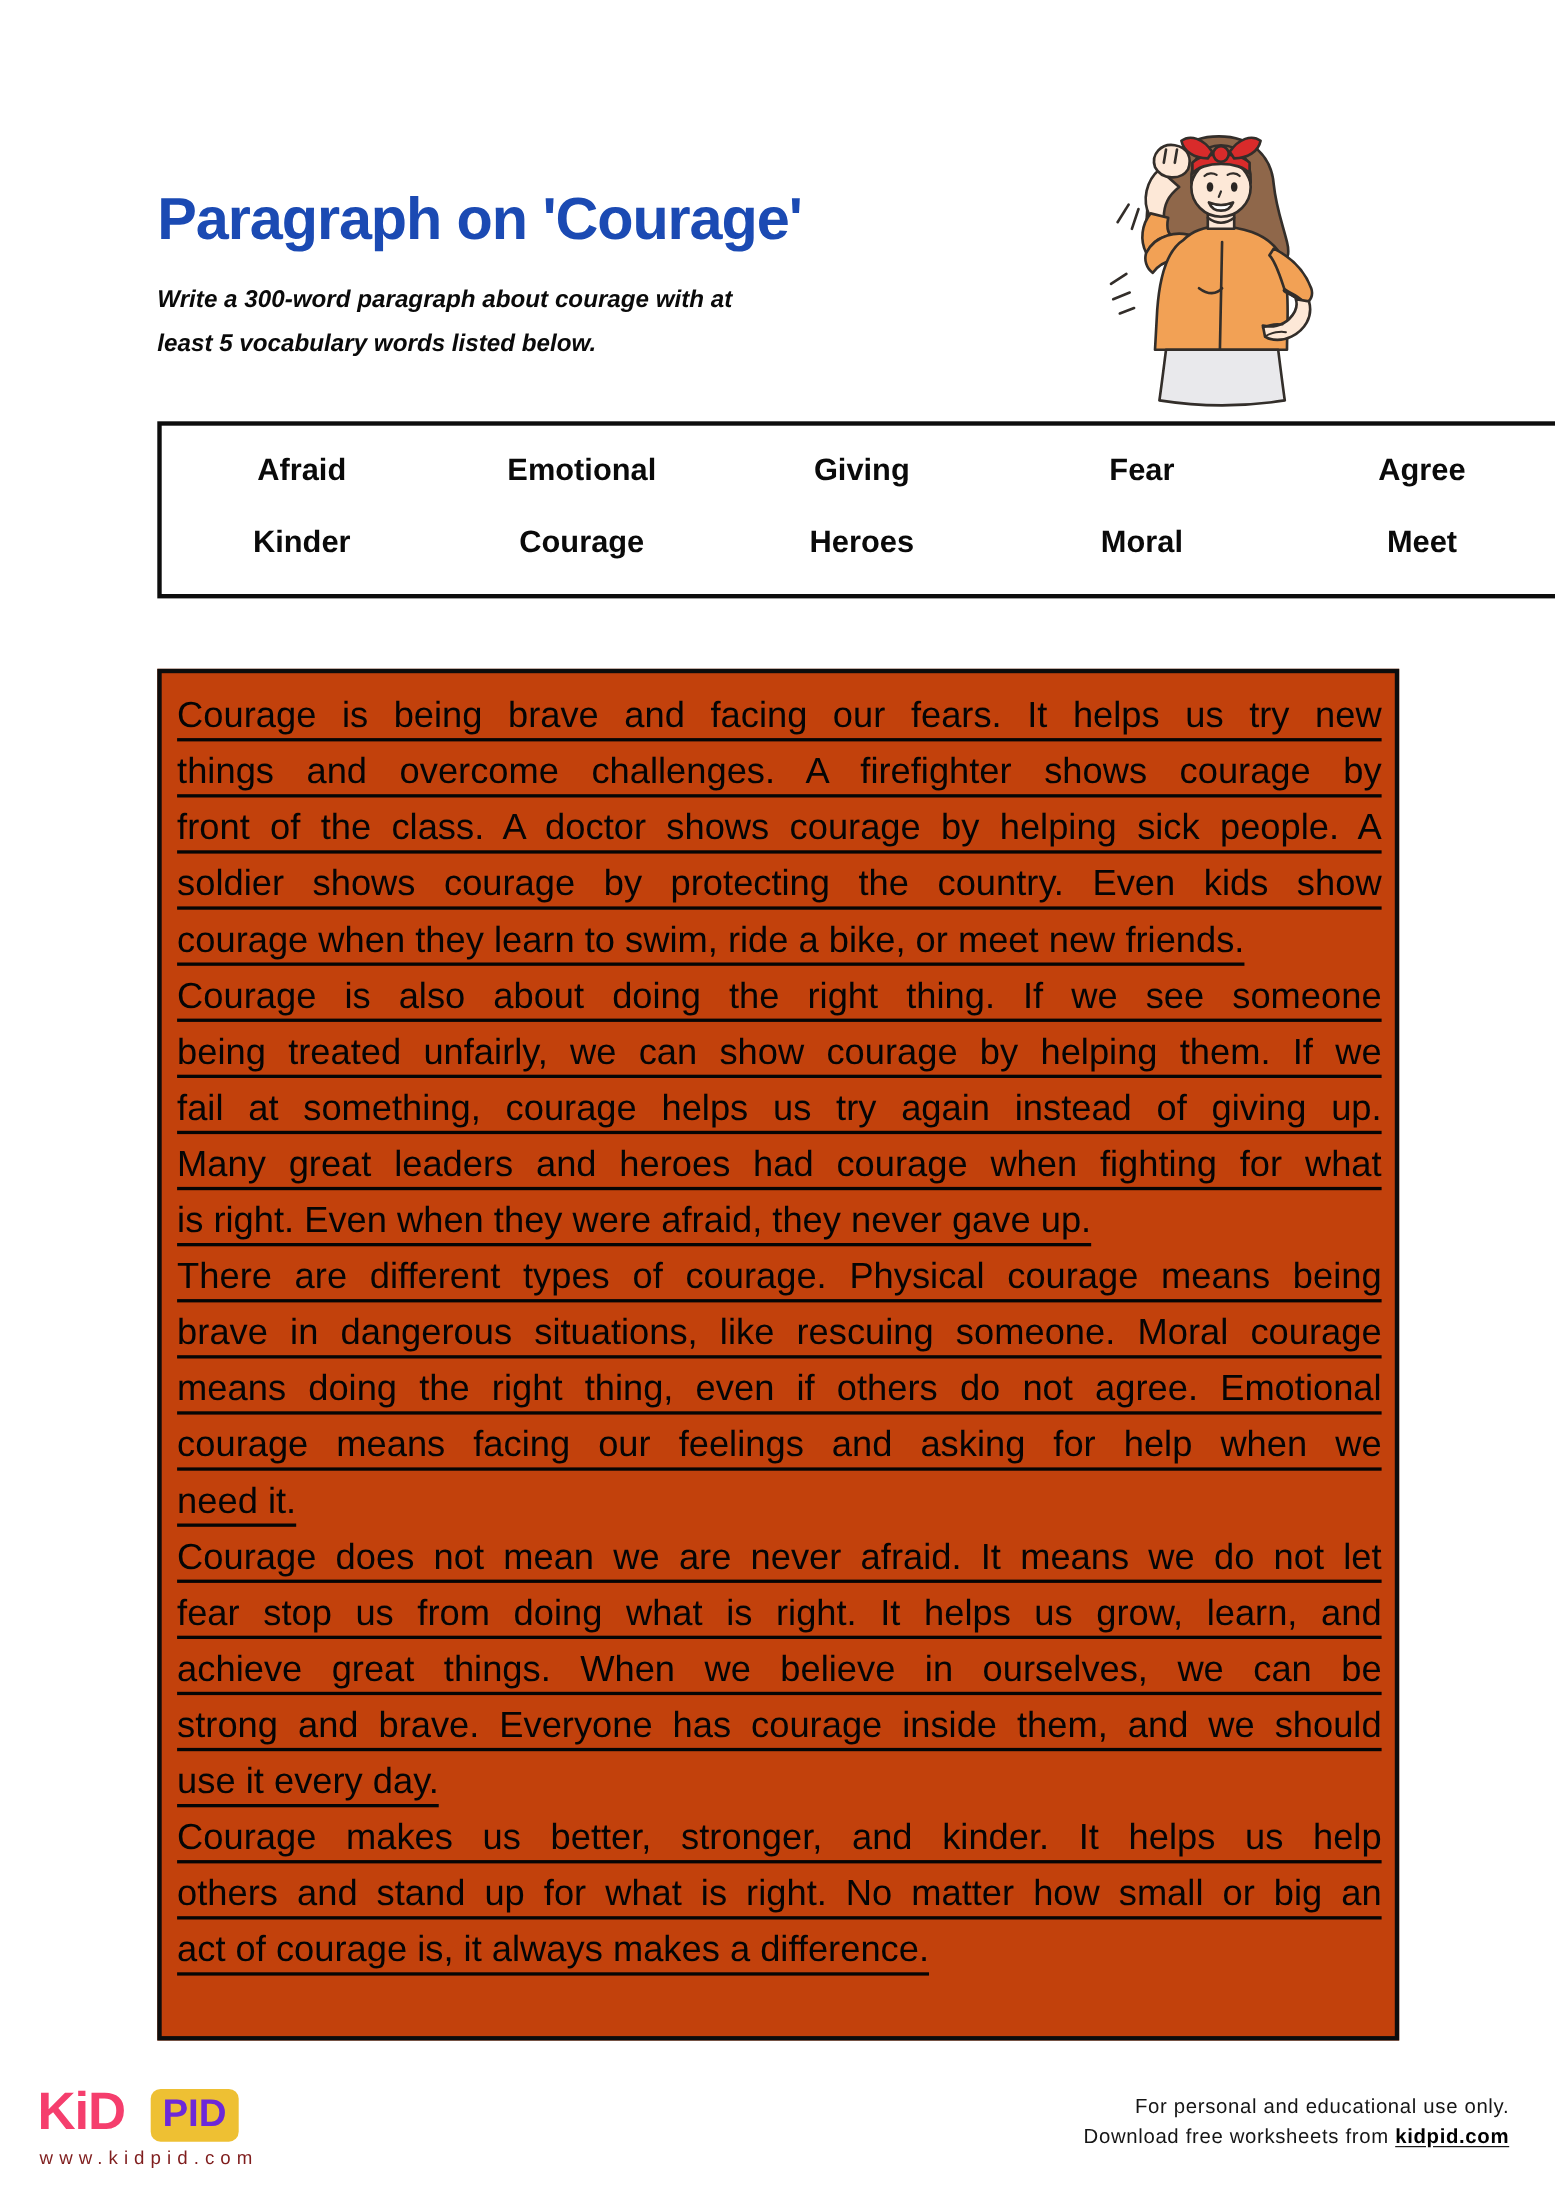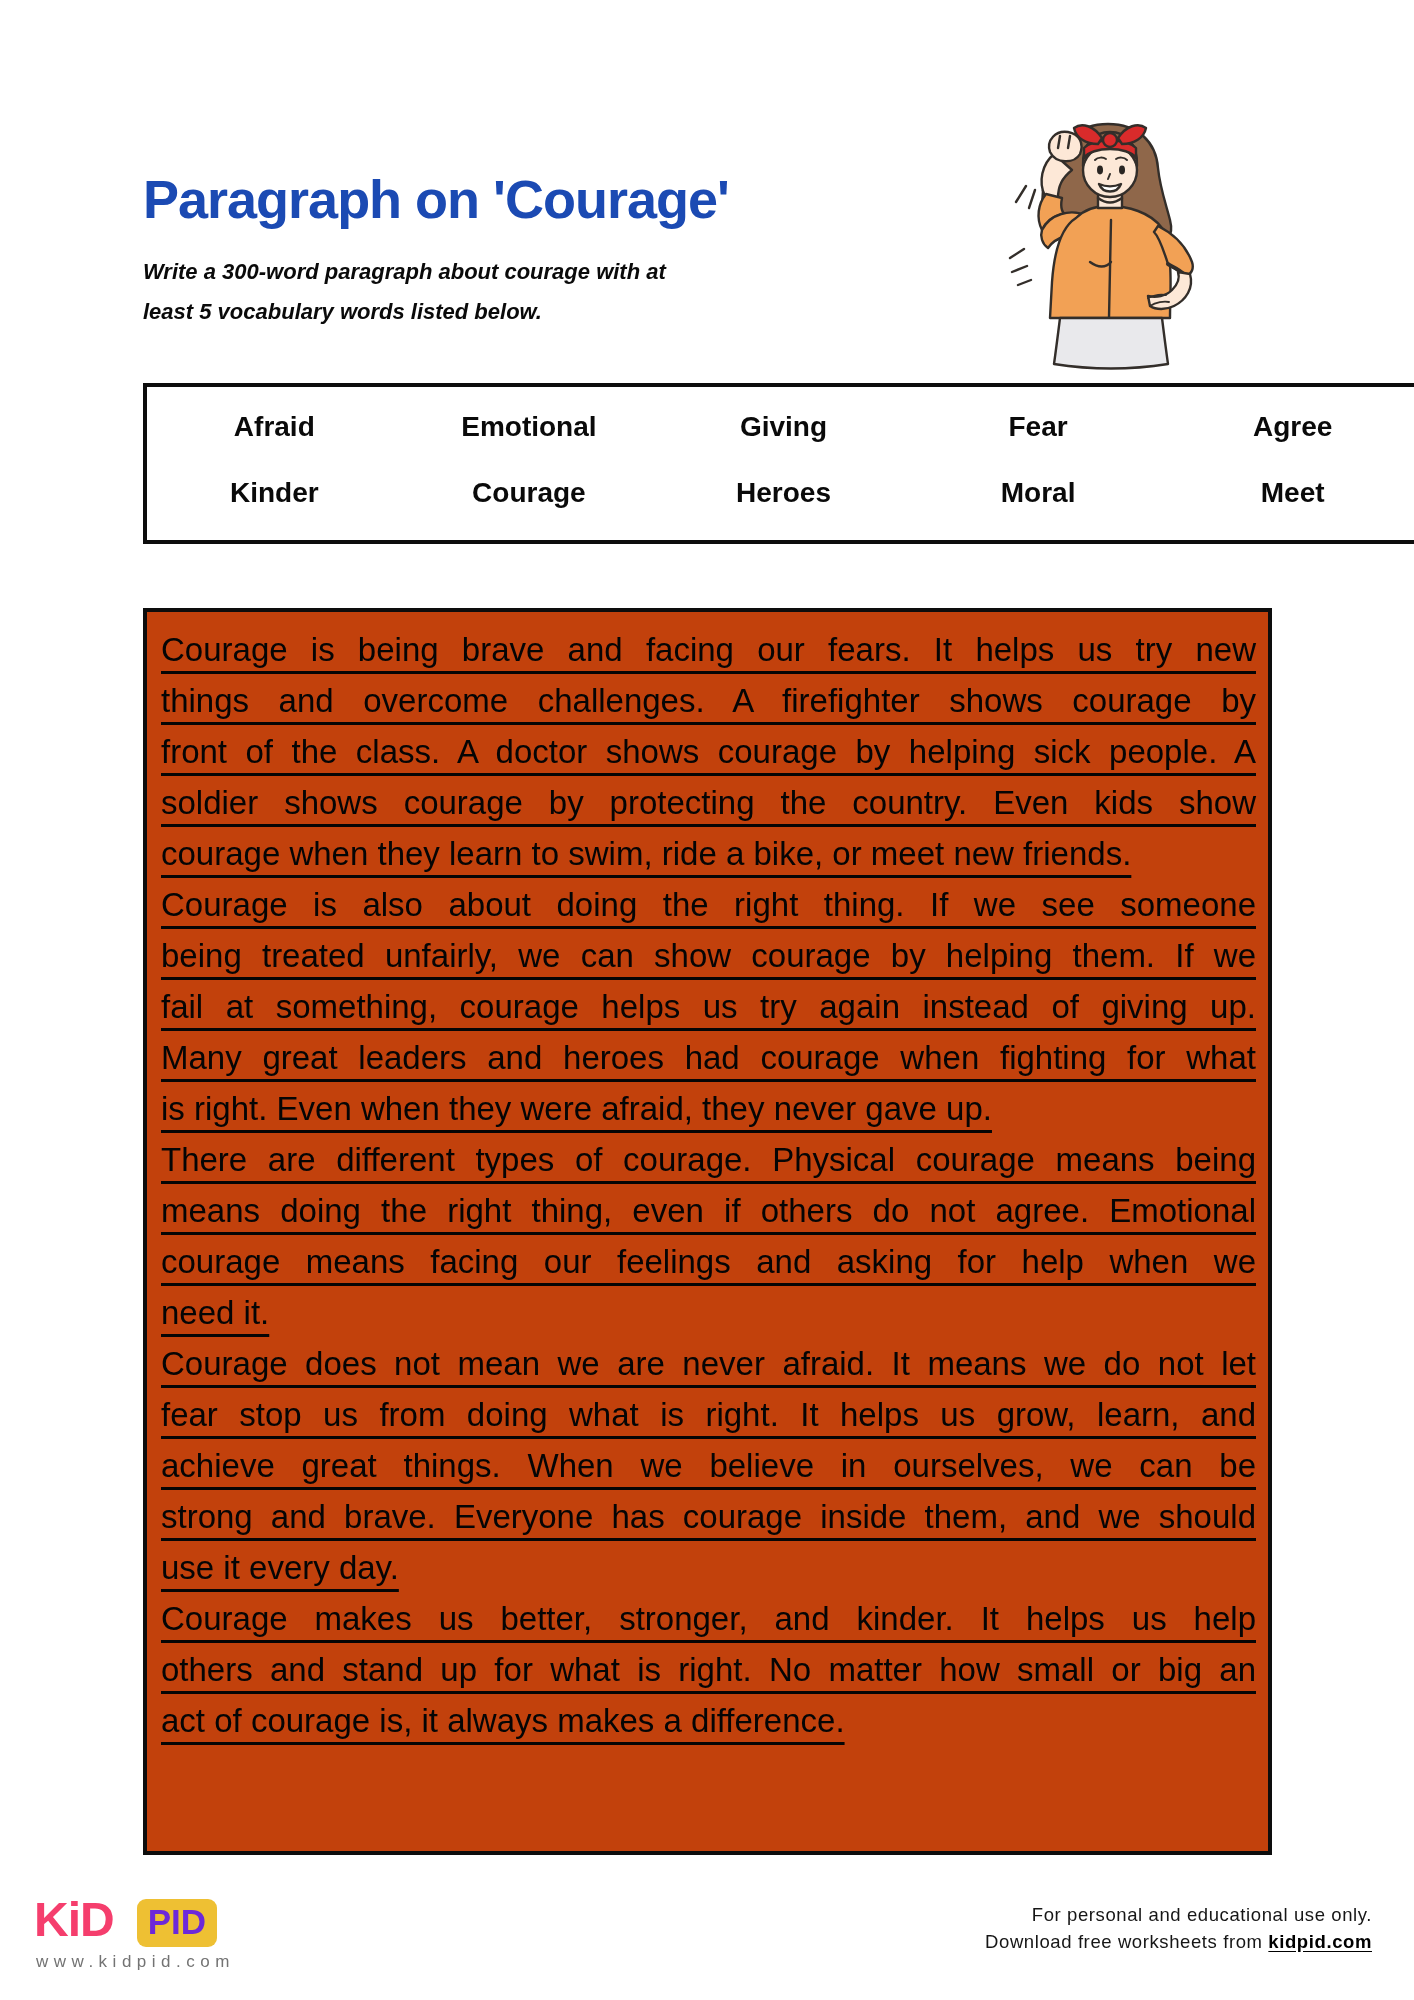--- a/index.html
+++ b/index.html
@@ -55,21 +55,21 @@
   }
   .logo-kid {
     font-size: 48px; font-weight: 800; letter-spacing: -1px; color: #f53e6d;
   }
   .logo-pid {
     font-size: 35px; font-weight: 800; color: #6d28d9;
     background: #eec033; border-radius: 9px; padding: 3px 11px 5px 11px; margin-left: 16px;
   }
   .logo-url {
     position: absolute; left: 36px; top: 1952px;
-    font-size: 17px; letter-spacing: 5.5px; color: #737373;
+    font-size: 17px; letter-spacing: 5.5px; color: #7f1d1d;
   }
   .footer-note {
     position: absolute; right: 42px; top: 1901px;
     text-align: right; font-size: 18.5px; line-height: 27px;
     letter-spacing: 0.6px; color: #161616;
   }
   .footer-note a, .footer-link {
     color: #000000; text-decoration: underline; text-underline-offset: 3px; cursor: pointer; font-weight: bold;
   }
 </style>
@@ -160,20 +160,21 @@
     <div class="essay-line stretch"><span>things and overcome challenges. A firefighter shows courage by</span></div>
     <div class="essay-line stretch"><span>front of the class. A doctor shows courage by helping sick people. A</span></div>
     <div class="essay-line stretch"><span>soldier shows courage by protecting the country. Even kids show</span></div>
     <div class="essay-line"><span>courage when they learn to swim, ride a bike, or meet new friends.</span></div>
     <div class="essay-line stretch"><span>Courage is also about doing the right thing. If we see someone</span></div>
     <div class="essay-line stretch"><span>being treated unfairly, we can show courage by helping them. If we</span></div>
     <div class="essay-line stretch"><span>fail at something, courage helps us try again instead of giving up.</span></div>
     <div class="essay-line stretch"><span>Many great leaders and heroes had courage when fighting for what</span></div>
     <div class="essay-line"><span>is right. Even when they were afraid, they never gave up.</span></div>
     <div class="essay-line stretch"><span>There are different types of courage. Physical courage means being</span></div>
+    <div class="essay-line stretch"><span>brave in dangerous situations, like rescuing someone. Moral courage</span></div>
     <div class="essay-line stretch"><span>means doing the right thing, even if others do not agree. Emotional</span></div>
     <div class="essay-line stretch"><span>courage means facing our feelings and asking for help when we</span></div>
     <div class="essay-line"><span>need it.</span></div>
     <div class="essay-line stretch"><span>Courage does not mean we are never afraid. It means we do not let</span></div>
     <div class="essay-line stretch"><span>fear stop us from doing what is right. It helps us grow, learn, and</span></div>
     <div class="essay-line stretch"><span>achieve great things. When we believe in ourselves, we can be</span></div>
     <div class="essay-line stretch"><span>strong and brave. Everyone has courage inside them, and we should</span></div>
     <div class="essay-line"><span>use it every day.</span></div>
     <div class="essay-line stretch"><span>Courage makes us better, stronger, and kinder. It helps us help</span></div>
     <div class="essay-line stretch"><span>others and stand up for what is right. No matter how small or big an</span></div>

